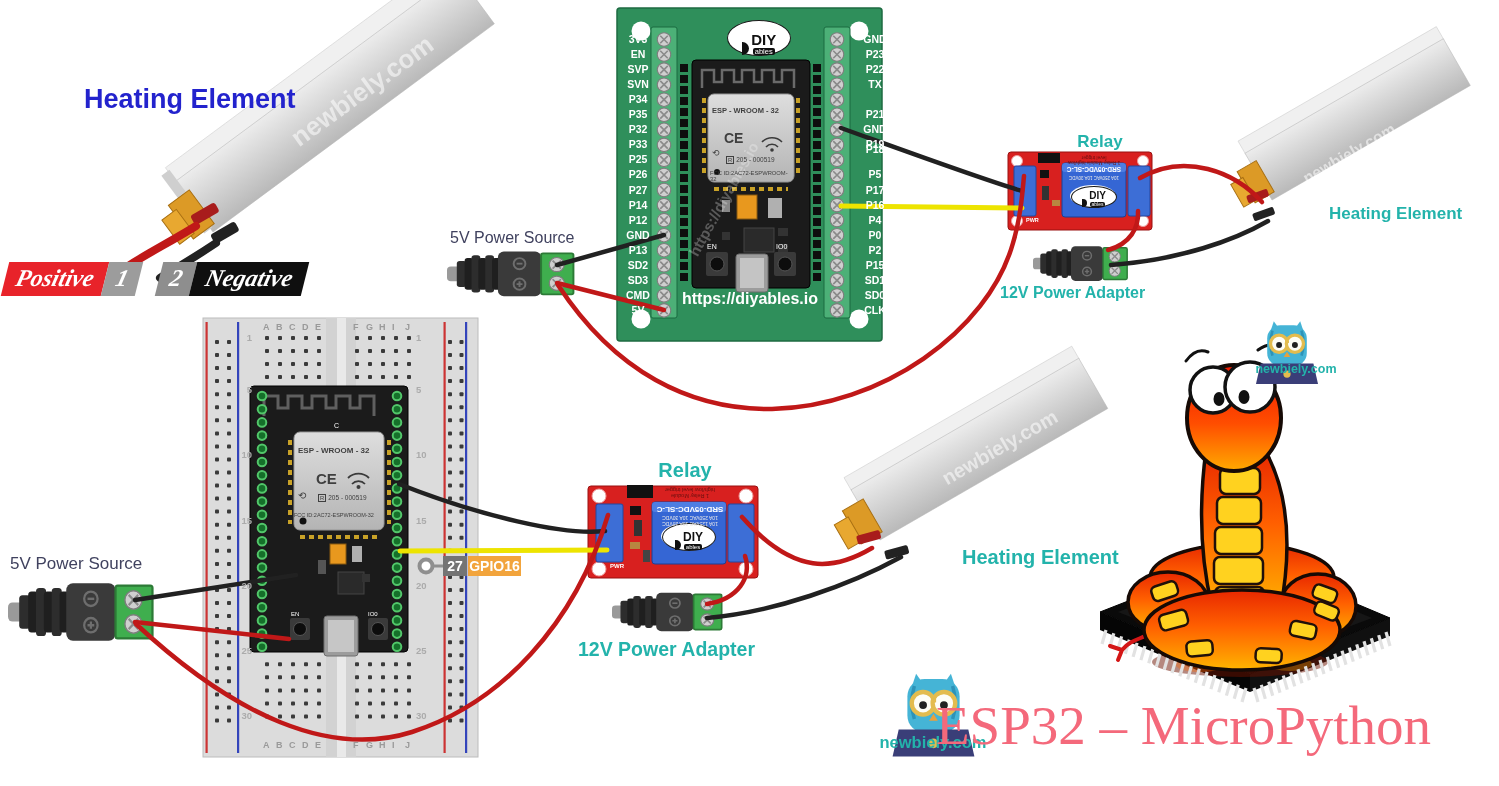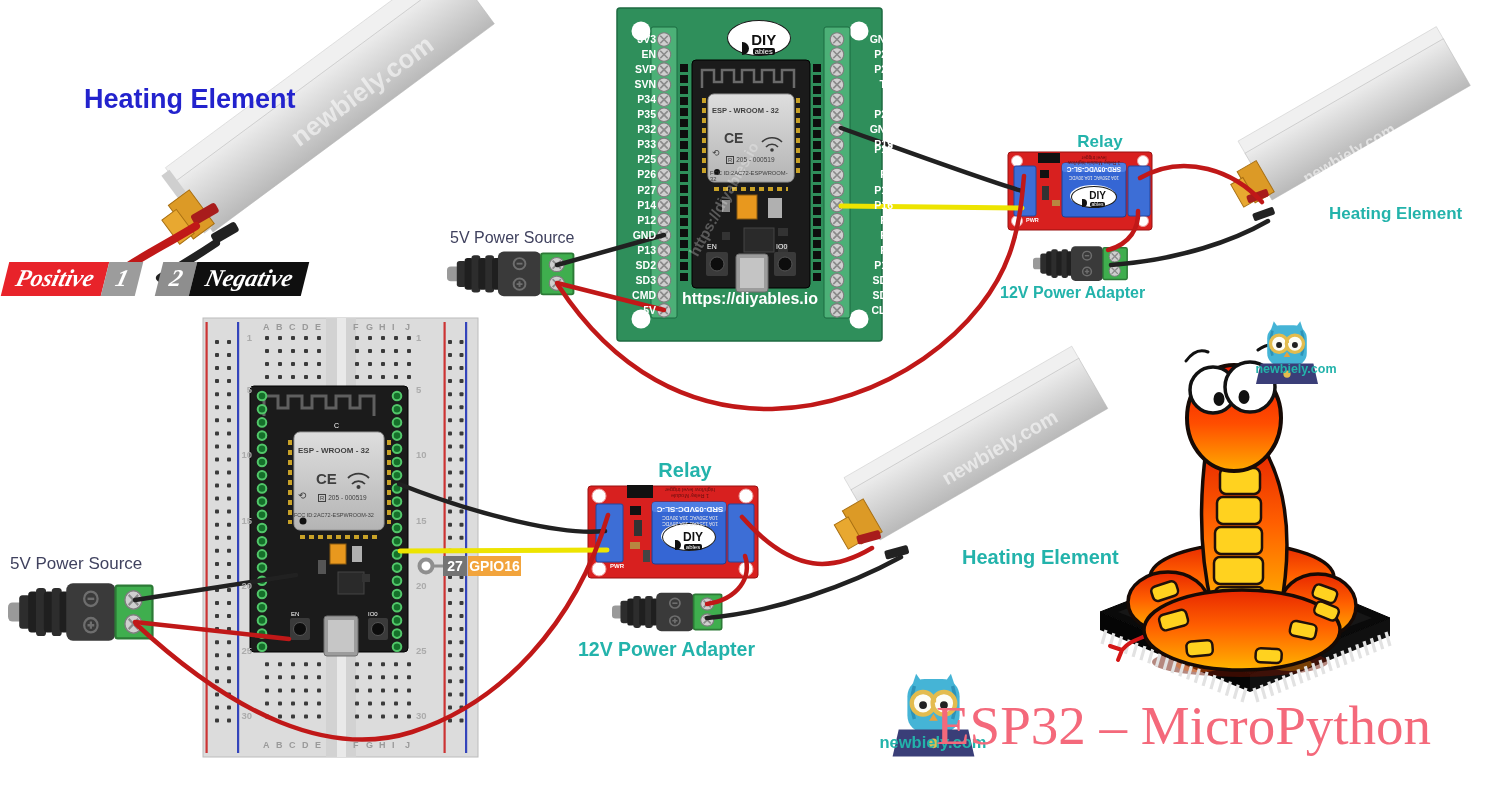--- a/index.html
+++ b/index.html
@@ -5,21 +5,21 @@
   html,body{margin:0;padding:0;background:#fff;}
   #canvas{position:relative;width:1499px;height:786px;background:#fff;overflow:hidden;
     font-family:"Liberation Sans",sans-serif;}
   #scene{position:absolute;left:0;top:0;}
   #overlay{position:absolute;left:0;top:0;width:1499px;height:786px;pointer-events:none;}
   .lbl{position:absolute;white-space:nowrap;}
   .teal{color:var(--teal);font-weight:bold;}
   .navy{color:var(--navy);}
   .blue-big{color:var(--blue);font-weight:bold;font-size:27px;}
   .pinlbl{position:absolute;font:bold 10.5px "Liberation Sans",sans-serif;color:#fff;
-    width:36px;height:13px;line-height:13px;text-align:right;}
+    width:36px;height:13px;line-height:13px;text-align:center;}
   .bbletter{position:absolute;font:bold 9px "Liberation Sans",sans-serif;color:#9a9a9a;}
   .bbnum{position:absolute;font:bold 9.5px "Liberation Sans",sans-serif;color:#ababab;}
   .wm{position:absolute;color:rgba(255,255,255,0.55);font-weight:bold;transform-origin:left top;}
   .wm-diy{position:absolute;color:rgba(255,255,255,0.28);font-weight:bold;transform-origin:left bottom;}
   .badge{position:absolute;color:#fff;font:bold 14px "Liberation Sans",sans-serif;
     text-align:center;line-height:20px;height:20px;}
   .banner{position:absolute;left:5px;top:262px;height:34px;display:flex;transform:skewX(-14deg);
     font:bold italic 24px "Liberation Serif",serif;color:#fff;}
   .banner>div{height:34px;line-height:33px;text-align:center;}
   .urlbox{position:absolute;left:246px;top:344px;width:196px;height:33px;background:#fff;

